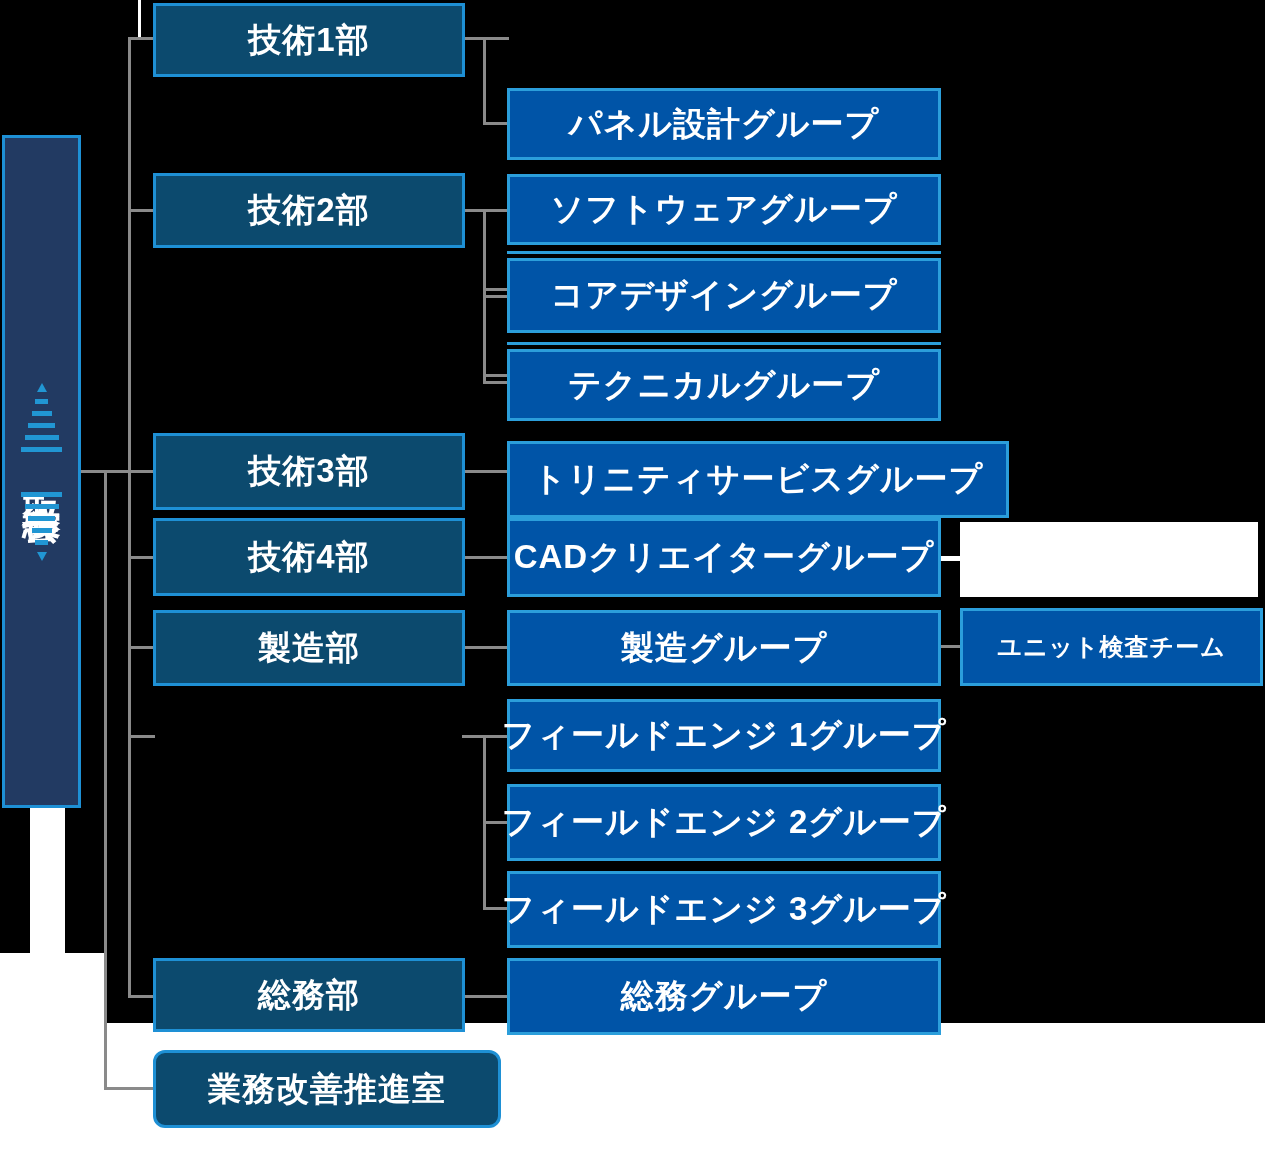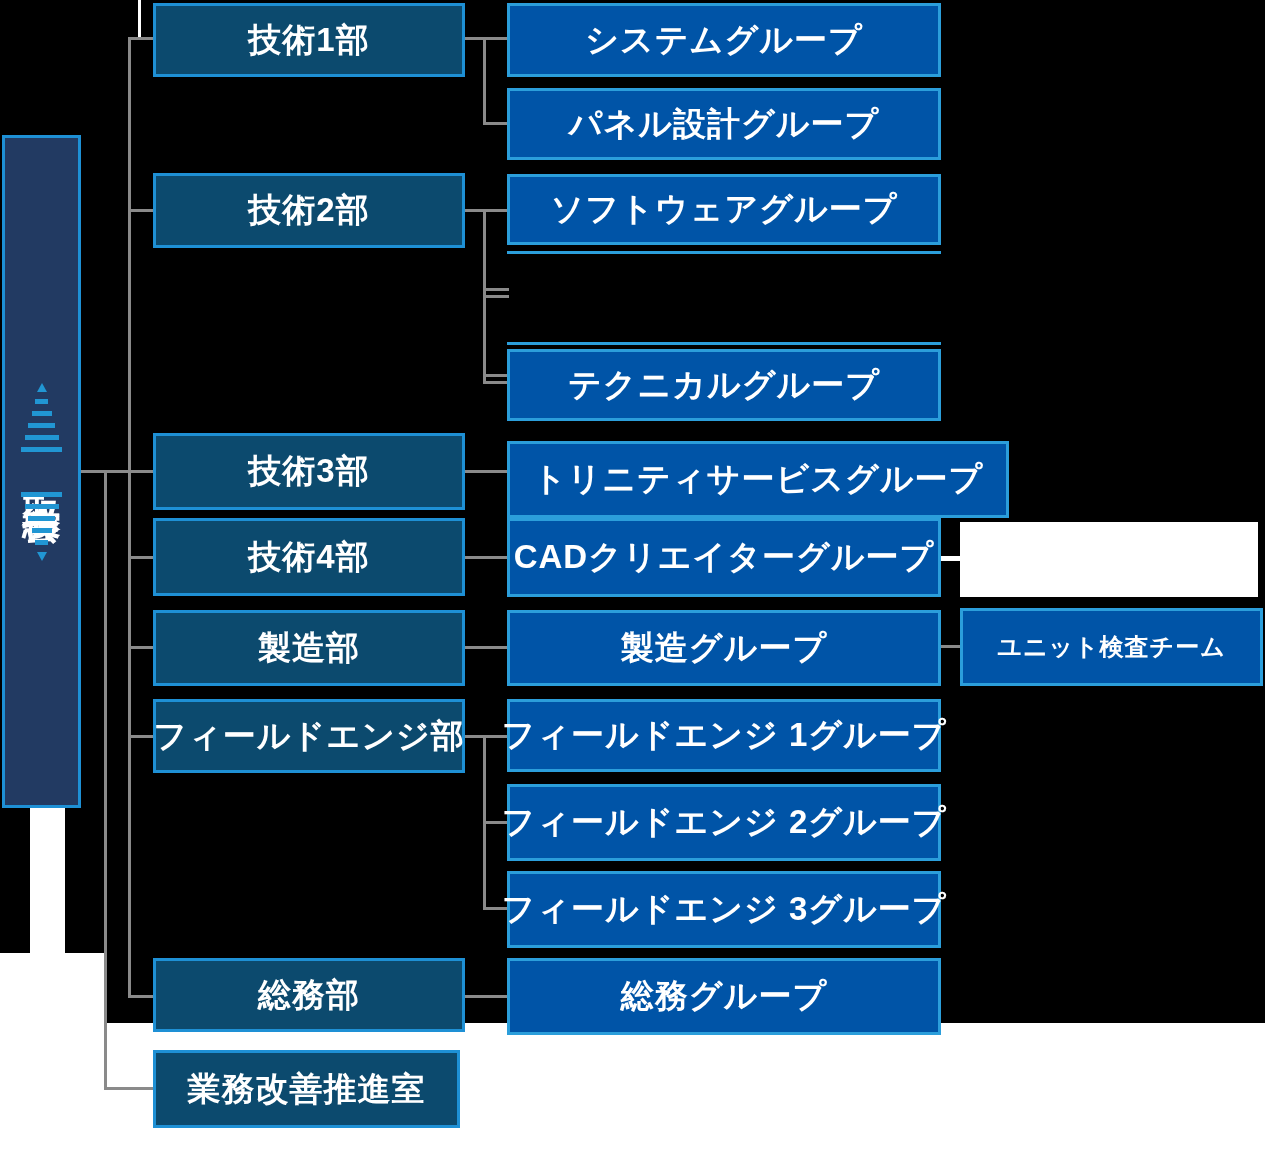--- a/index.html
+++ b/index.html
@@ -111,40 +111,37 @@
     </div>
   <div class="abs box dept" style="left:153px;top:433px;width:312px;height:77px;text-align:center;">
       <span>技術3部</span>
     </div>
   <div class="abs box dept" style="left:153px;top:518px;width:312px;height:78px;">
       <span>技術4部</span>
     </div>
   <div class="abs box dept" style="left:153px;top:610px;width:312px;height:76px;">
       <span>製造部</span>
     </div>
-  <div class="abs box dept" style="left:153px;top:699px;width:312px;height:74px;">
-      <span>フィールドエンジ部</span>
-    </div>
   <div class="abs box dept" style="left:153px;top:958px;width:312px;height:74px;">
       <span>総務部</span>
     </div>
-  <div class="abs box dept" style="left:153px;top:1050px;width:307px;height:78px;">
+  <div class="abs box dept" style="left:153px;top:1050px;width:348px;height:78px;border-radius:12px;">
       <span>業務改善推進室</span>
     </div>
 
-  <div class="abs box group" style="left:507px;top:3px;width:434px;height:74px;">
-      <span>システムグループ</span>
-    </div>
   <div class="abs box group" style="left:507px;top:88px;width:434px;height:72px;">
       <span>パネル設計グループ</span>
     </div>
   <div class="abs box group" style="left:507px;top:174px;width:434px;height:71px;">
       <span>ソフトウェアグループ</span>
     </div>
   <div class="abs topline" style="left:507px;top:251px;width:434px;height:3px;"></div>
+  <div class="abs box group" style="left:507px;top:258px;width:434px;height:75px;">
+      <span>コアデザイングループ</span>
+    </div>
   <div class="abs topline" style="left:507px;top:342px;width:434px;height:3px;"></div>
   <div class="abs box group" style="left:507px;top:349px;width:434px;height:72px;">
       <span>テクニカルグループ</span>
     </div>
   <div class="abs box group" style="left:507px;top:433px;width:502px;height:77px;margin-top:8px;">
       <span>トリニティサービスグループ</span>
     </div>
   <div class="abs box group" style="left:507px;top:518px;width:434px;height:79px;">
       <span>CADクリエイターグループ</span>
     </div>

